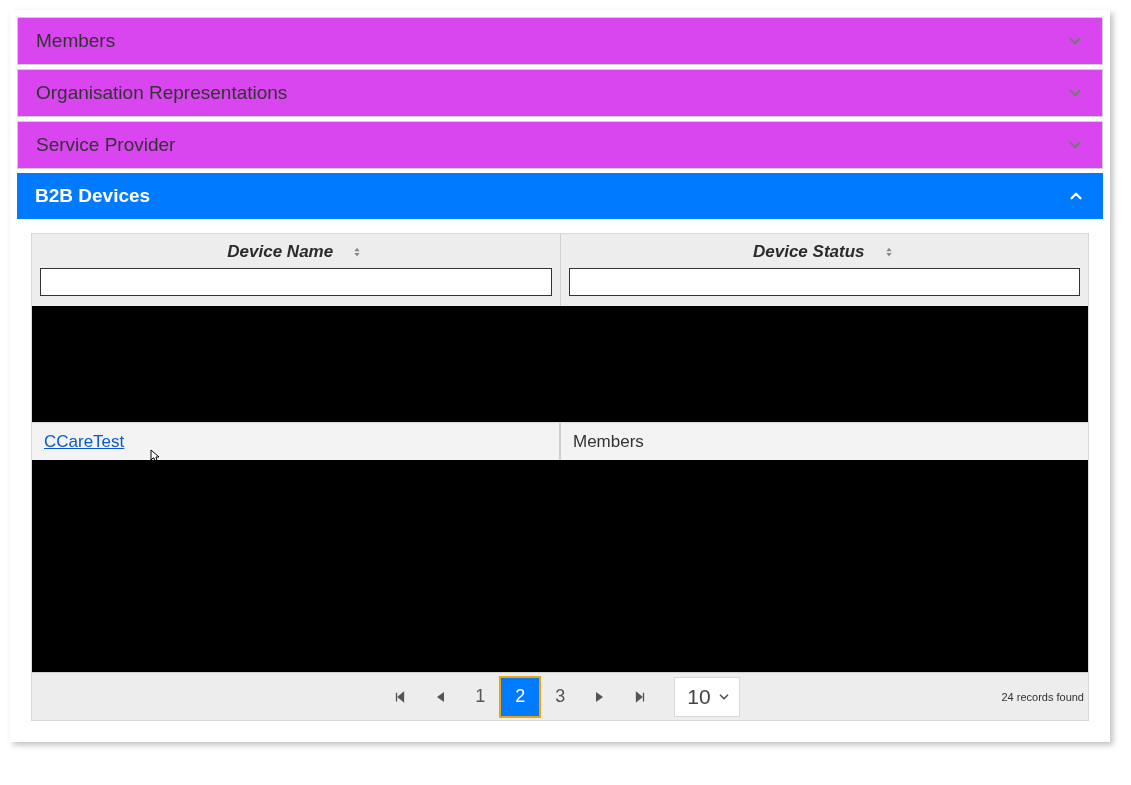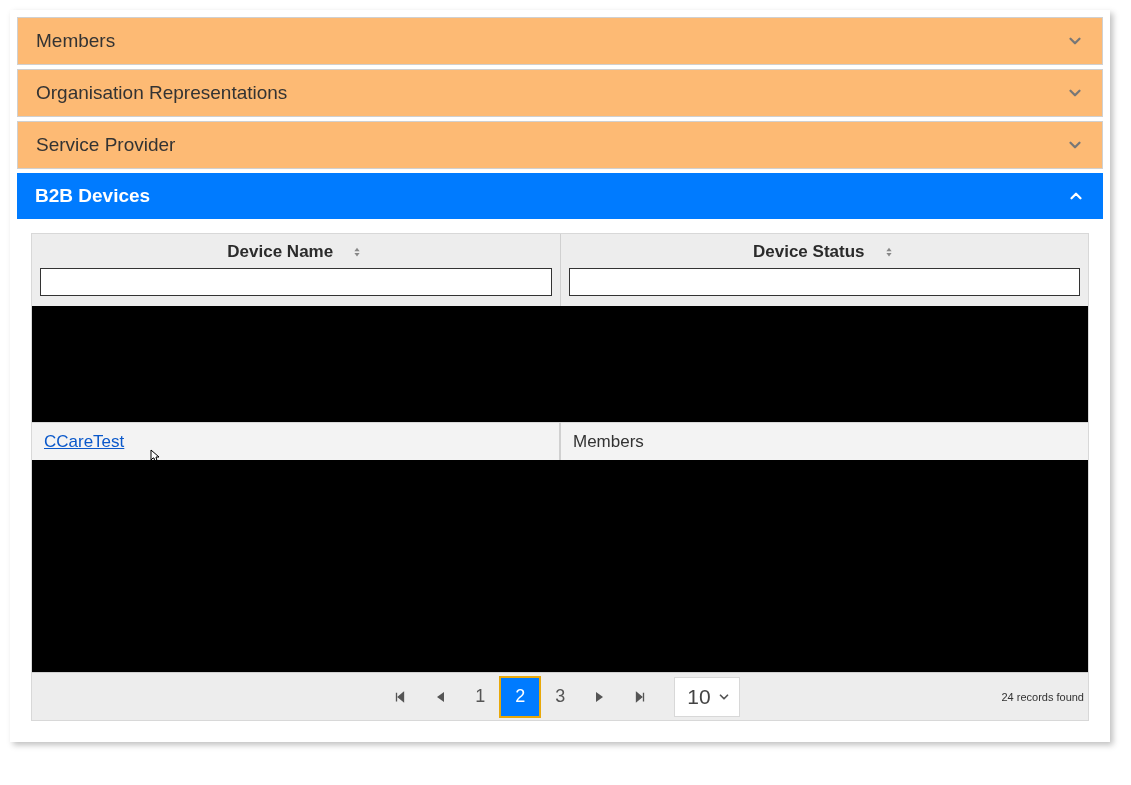--- a/index.html
+++ b/index.html
@@ -15,21 +15,21 @@
     background: #fff;
     padding: 6px;
   }
   .accordion {
     display: flex;
     flex-direction: column;
     gap: 4px;
   }
   .acc-item {
     border: 1px solid #d0d0d0;
-    background: #fdba74;
+    background: #d946ef;
   }
   .acc-header {
     display: flex;
     align-items: center;
     justify-content: space-between;
     padding: 12px 18px;
     font-size: 19px;
     color: #333;
     cursor: pointer;
   }
@@ -66,20 +66,21 @@
   .col-title {
     text-align: center;
     font-weight: 700;
     font-size: 17px;
     color: #2b2b2b;
     margin-bottom: 6px;
     display: flex;
     align-items: center;
     justify-content: center;
     gap: 17px;
+    font-style: italic;
   }
   .sort-icon { width: 14px; height: 14px; display:inline-block; }
   .sort-icon svg { width:14px; height:14px; display:block; }
   .filter-input {
     width: 100%;
     height: 28px;
     border: 1px solid #333;
     background: #fff;
     padding: 2px 6px;
     font-size: 14px;

